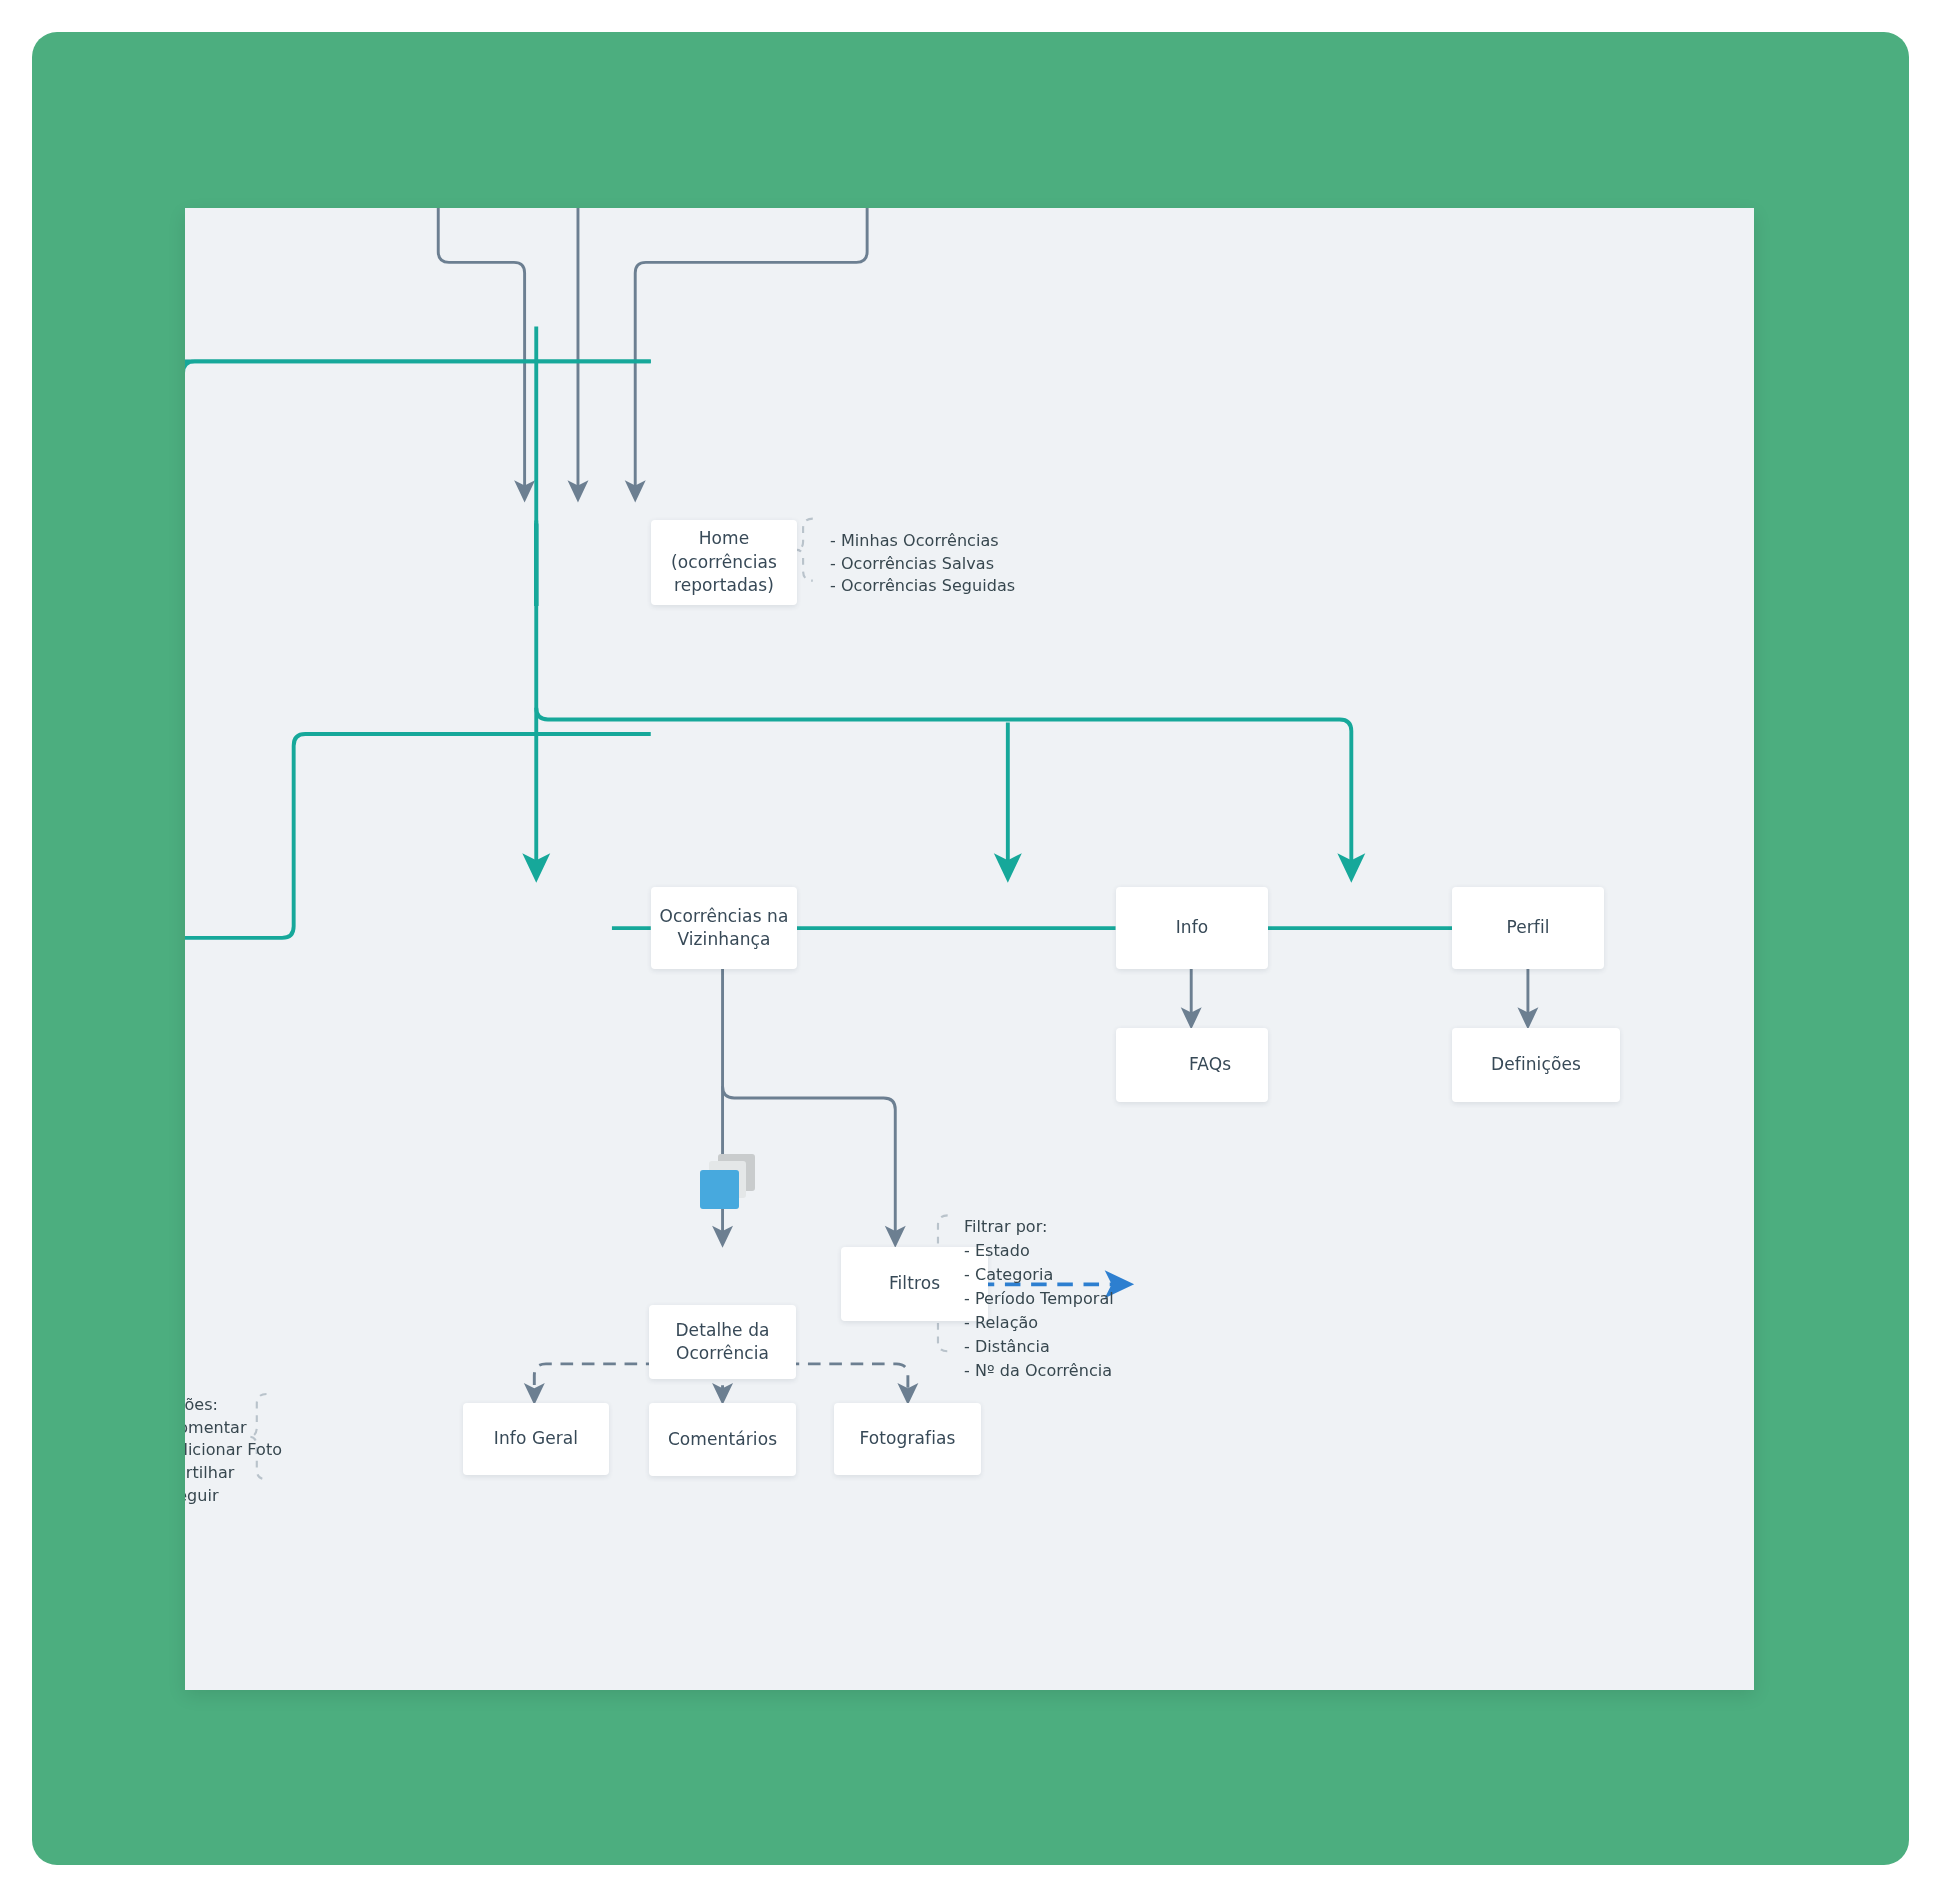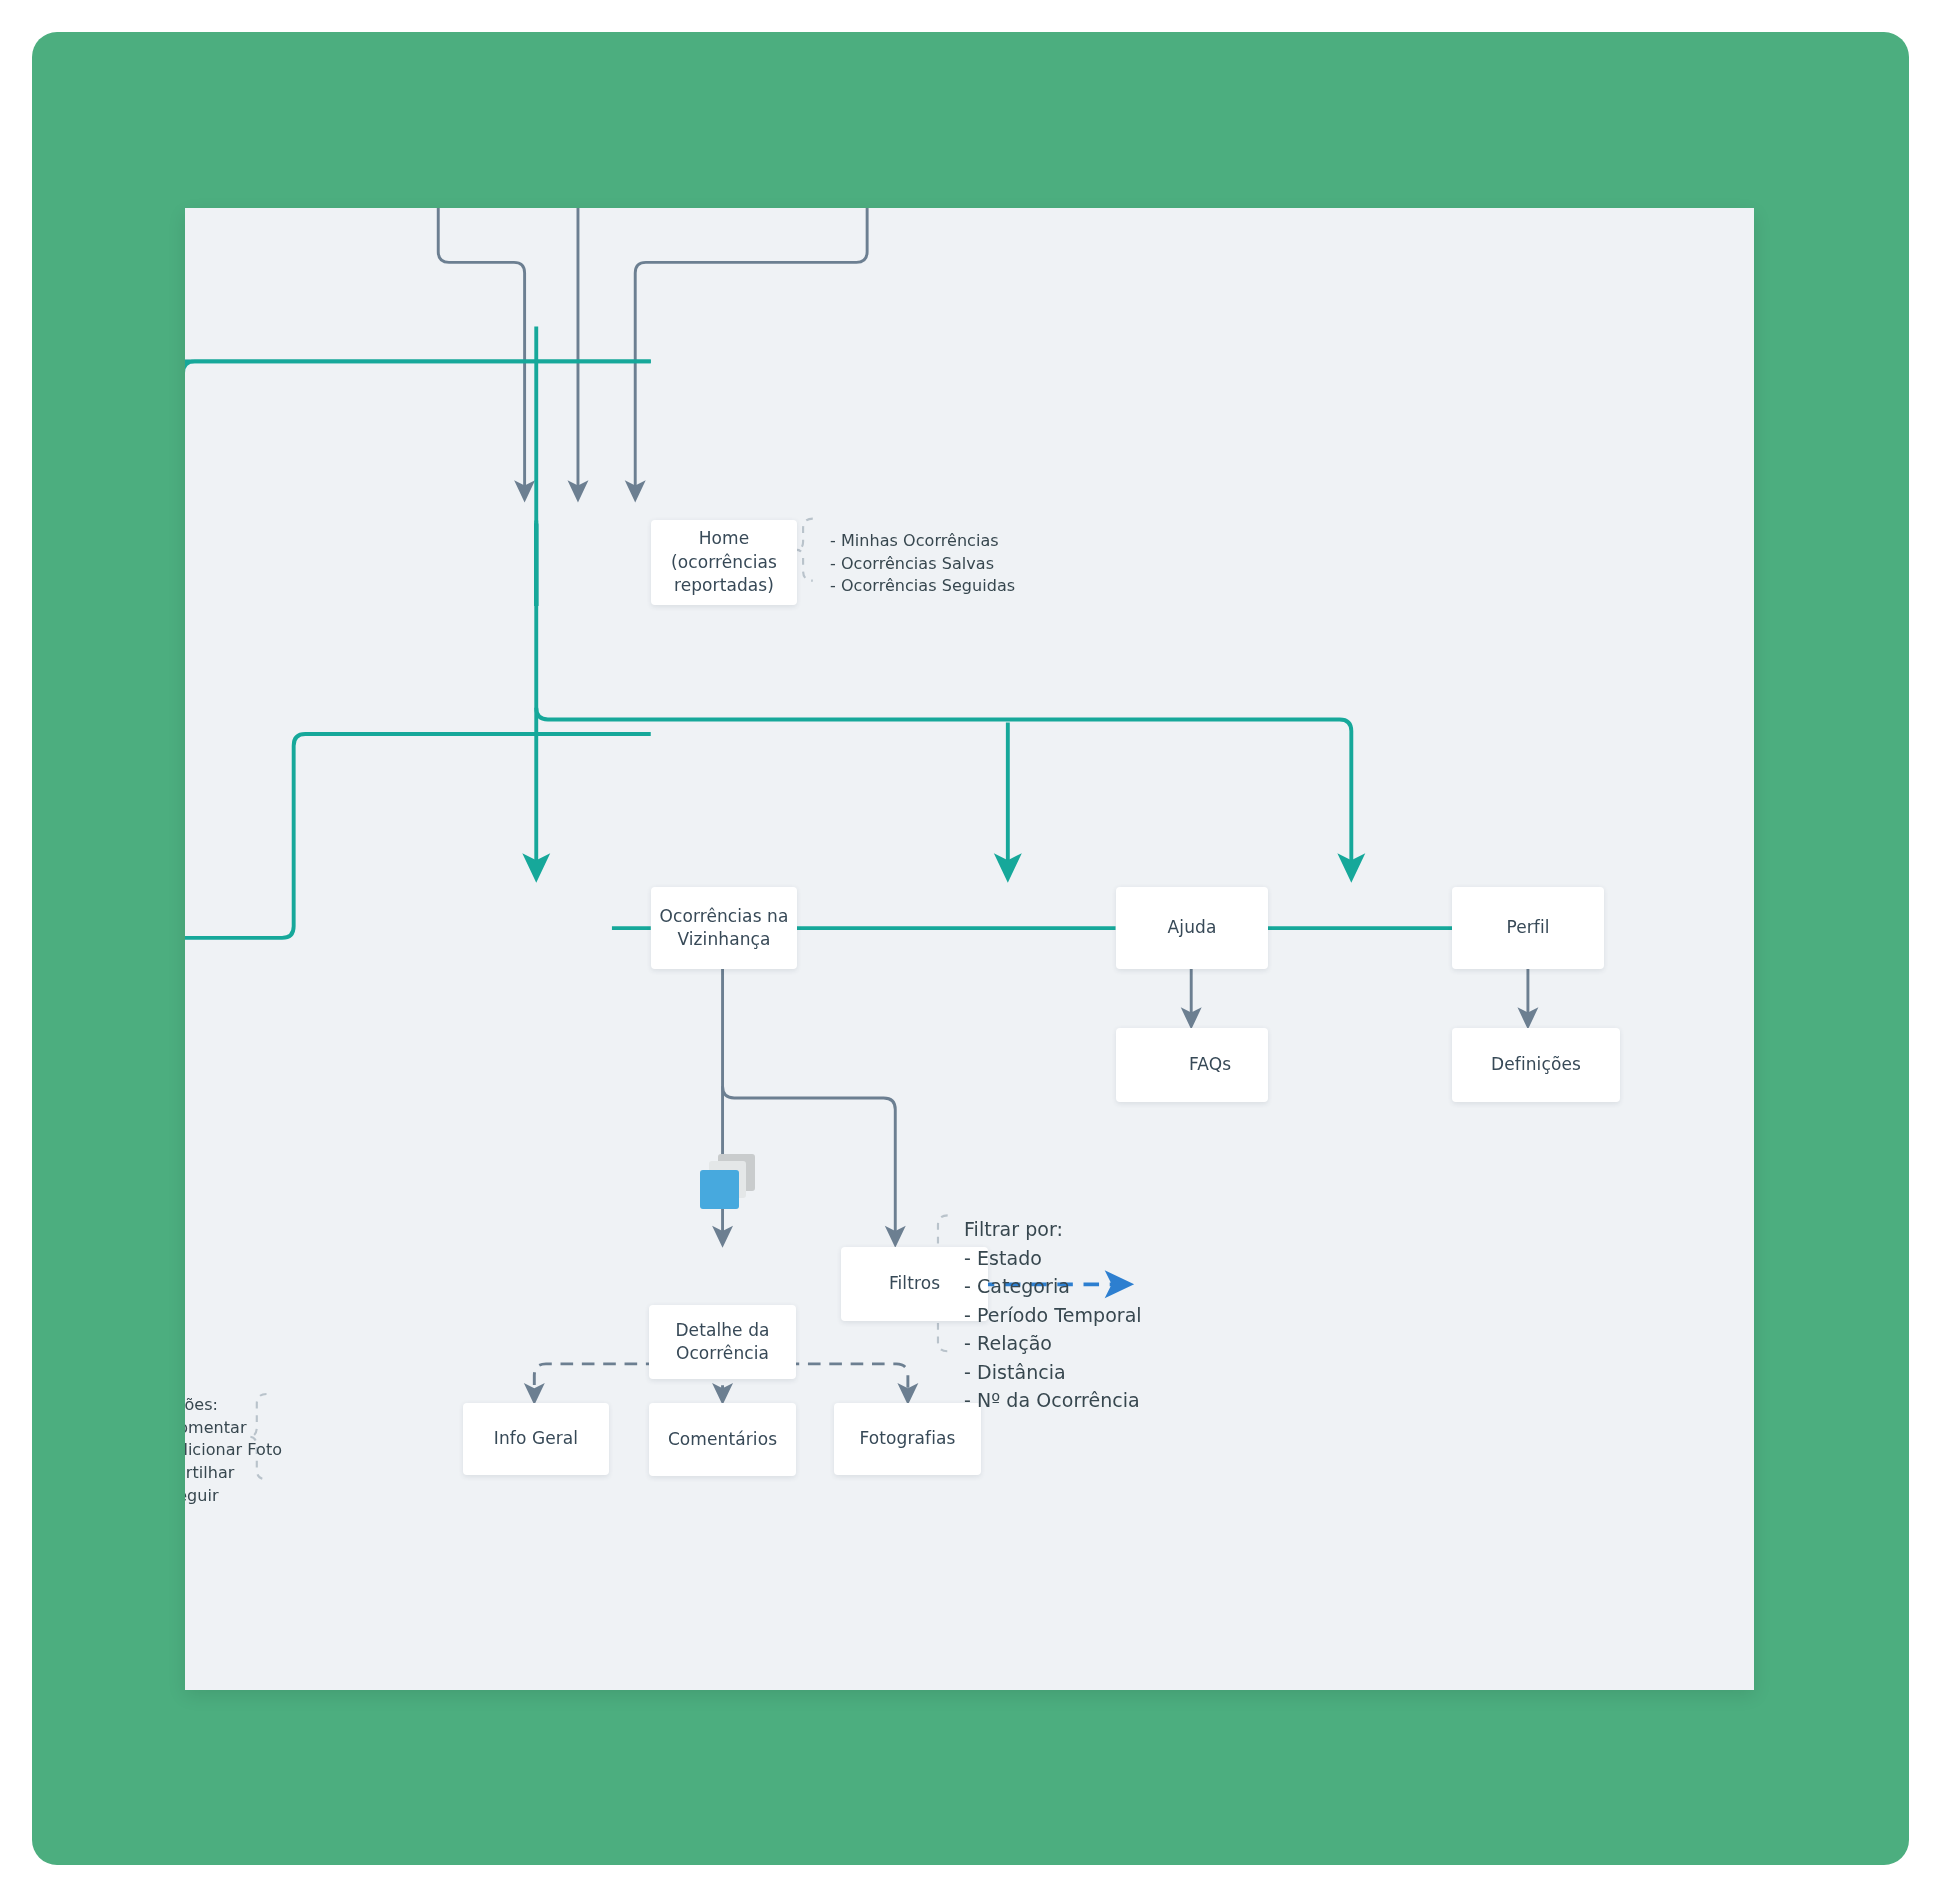--- a/index.html
+++ b/index.html
@@ -64,21 +64,21 @@
     font-size: 17px;
     line-height: 1.38;
     letter-spacing: 0.1px;
     box-sizing: border-box;
     padding: 3.9px 7.8px;
   }
 
   .note {
     position: absolute;
     color: #37474f;
-    font-size: 19px;
+    font-size: 16px;
     line-height: 1.50;
     white-space: pre-line;
     letter-spacing: 0.05px;
   }
 
   .note-small {
     font-size: 16px;
     line-height: 1.42;
   }
 
@@ -203,21 +203,21 @@
 (ocorrências
 reportadas)</span>
     </div>
 
     <div class="node" style="left:466px; top:679px; width:146px; height:82px;">
       <span style="white-space:pre-line;">Ocorrências na
 Vizinhança</span>
     </div>
 
     <div class="node" style="left:931px; top:679px; width:152px; height:82px;">
-      <span>Ajuda</span>
+      <span>Info</span>
     </div>
 
     <div class="node" style="left:1267px; top:679px; width:152px; height:82px;text-align:center;">
       <span>Perfil</span>
     </div>
 
     <div class="node" style="left:931px; top:820px; width:152px; height:74px;padding-left:44px;">
       <span>FAQs</span>
     </div>
 

